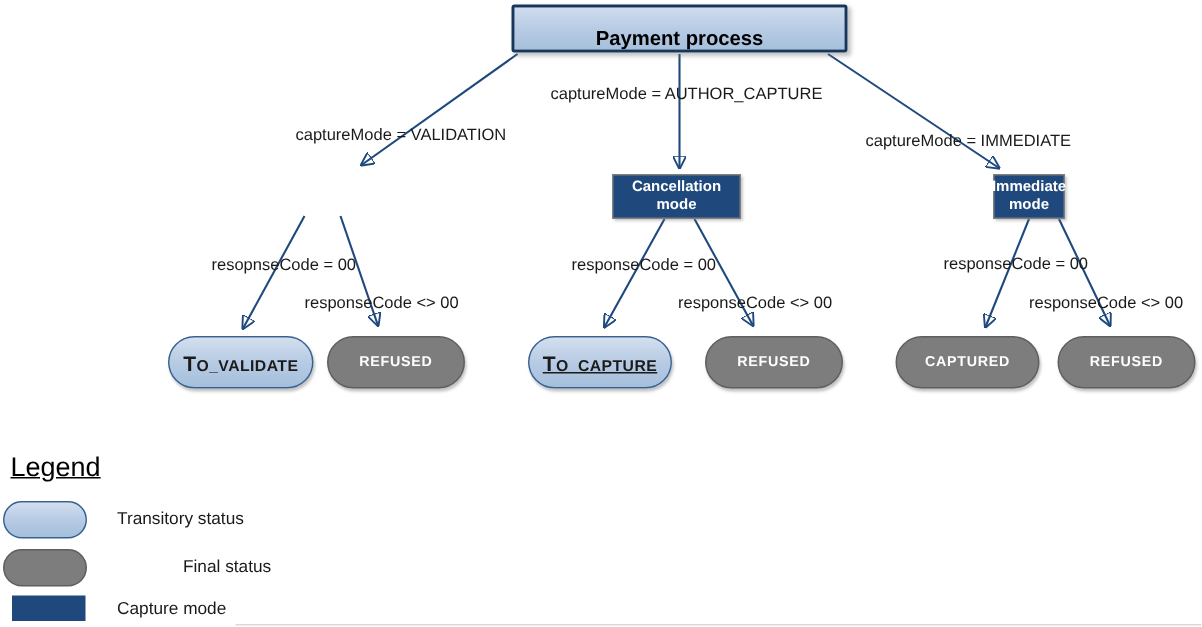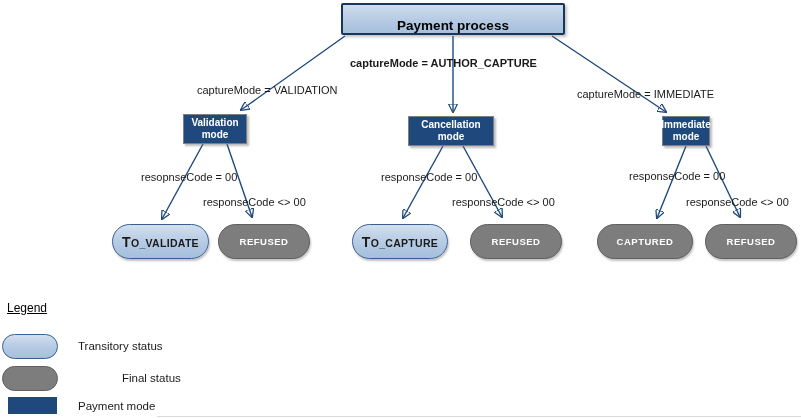--- a/index.html
+++ b/index.html
@@ -35,44 +35,44 @@
     border:1.5px solid #376091;color:#1b1b1b;font-size:10.5px;font-weight:bold;
     letter-spacing:.3px;
   }
   .pill.transitory .pill-label::first-letter{font-size:14px;}
   .pill.final{
     background:#7d7d7d;border:1px solid #5f5f5f;color:#fff;
     font-size:9.5px;font-weight:bold;letter-spacing:.5px;
   }
   #pill-to-validate{left:112px;width:97px;}
   #pill-refused-1{left:218px;width:92px;}
-  #pill-to-capture{left:352px;width:96px;}
+  #pill-to-capture{left:352px;width:96px;text-decoration:underline;}
   #pill-refused-2{left:470px;width:92px;}
   #pill-captured{left:597px;width:96px;}
   #pill-refused-3{left:705px;width:92px;}
   
   .edge-label{
     position:absolute;font-size:11px;color:#1a1a1a;white-space:nowrap;
     background:transparent;
   }
   #cond-validation{left:197px;top:84px;}
-  #cond-author-capture{left:350px;top:57px;font-weight:bold;}
+  #cond-author-capture{left:367px;top:57px;}
   #cond-immediate{left:577px;top:88px;}
   #out-1-ok{left:141px;top:171px;}
   #out-1-ko{left:203px;top:196px;}
   #out-2-ok{left:381px;top:171px;}
   #out-2-ko{left:452px;top:196px;}
   #out-3-ok{left:629px;top:170px;}
   #out-3-ko{left:686px;top:196px;}
   
   #edges{position:absolute;left:0;top:0;width:801px;height:418px;pointer-events:none;}
   #edges path{stroke:#1f497d;stroke-width:1.4;fill:none;}
   
   .legend-title{
-    position:absolute;left:7px;top:301px;font-size:12px;color:#000;
+    position:absolute;left:7px;top:301px;font-size:18px;color:#000;
     text-decoration:underline;
   }
   .legend-row-label{position:absolute;left:78px;font-size:11.5px;color:#1a1a1a;}
   #legend-label-1{top:340px;}
   #legend-label-2{top:372px;margin-left:44px;}
   #legend-label-3{top:400px;}
   .legend-pill{
     position:absolute;left:2px;width:56px;height:25px;border-radius:12.5px;box-sizing:border-box;
   }
   #legend-swatch-1{
@@ -111,23 +111,20 @@
   </svg>
 
   <div class="root-box">
     <span>Payment process</span>
   </div>
 
   <div class="edge-label" id="cond-validation">captureMode = VALIDATION</div>
   <div class="edge-label" id="cond-author-capture">captureMode = AUTHOR_CAPTURE</div>
   <div class="edge-label" id="cond-immediate">captureMode = IMMEDIATE</div>
 
-  <div class="mode-box" id="mode-validation">
-    <span>Validation mode</span>
-  </div>
   <div class="mode-box" id="mode-cancellation">
     <span>Cancellation mode</span>
   </div>
   <div class="mode-box" id="mode-immediate">
     <span>Immediate mode</span>
   </div>
 
   <div class="edge-label" id="out-1-ok">resopnseCode = 00</div>
   <div class="edge-label" id="out-1-ko">responseCode &lt;&gt; 00</div>
   <div class="edge-label" id="out-2-ok">responseCode = 00</div>
@@ -156,16 +153,16 @@
 
   <div class="legend-title">Legend</div>
 
   <div class="legend-pill" id="legend-swatch-1"></div>
   <div class="legend-row-label" id="legend-label-1">Transitory status</div>
 
   <div class="legend-pill" id="legend-swatch-2"></div>
   <div class="legend-row-label" id="legend-label-2">Final status</div>
 
   <div id="legend-swatch-3"></div>
-  <div class="legend-row-label" id="legend-label-3">Payment mode</div>
+  <div class="legend-row-label" id="legend-label-3">Capture mode</div>
 
   <div class="bottom-line"></div>
 </div>
 
 </body></html>

